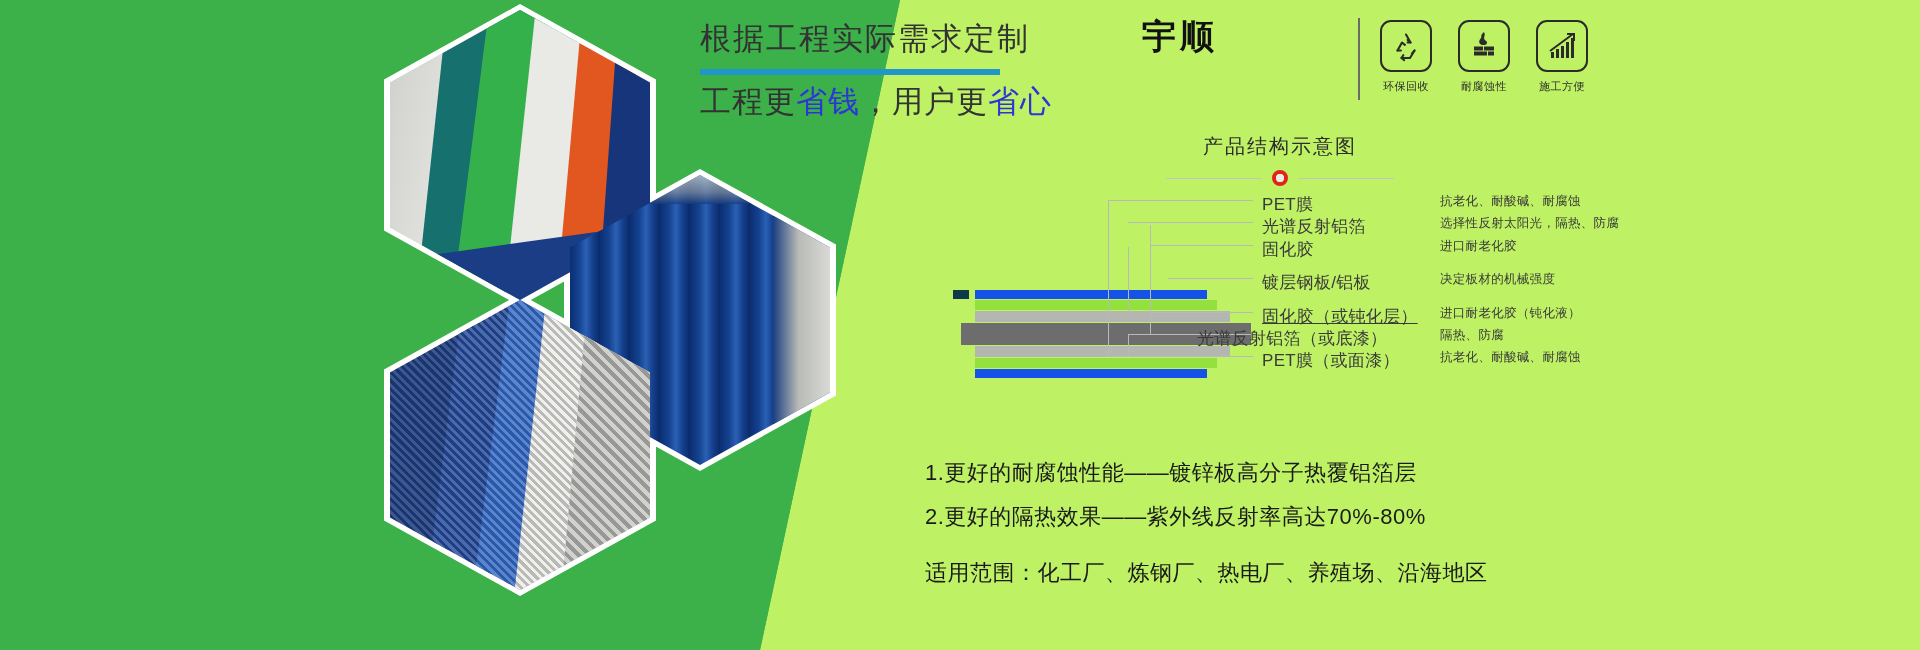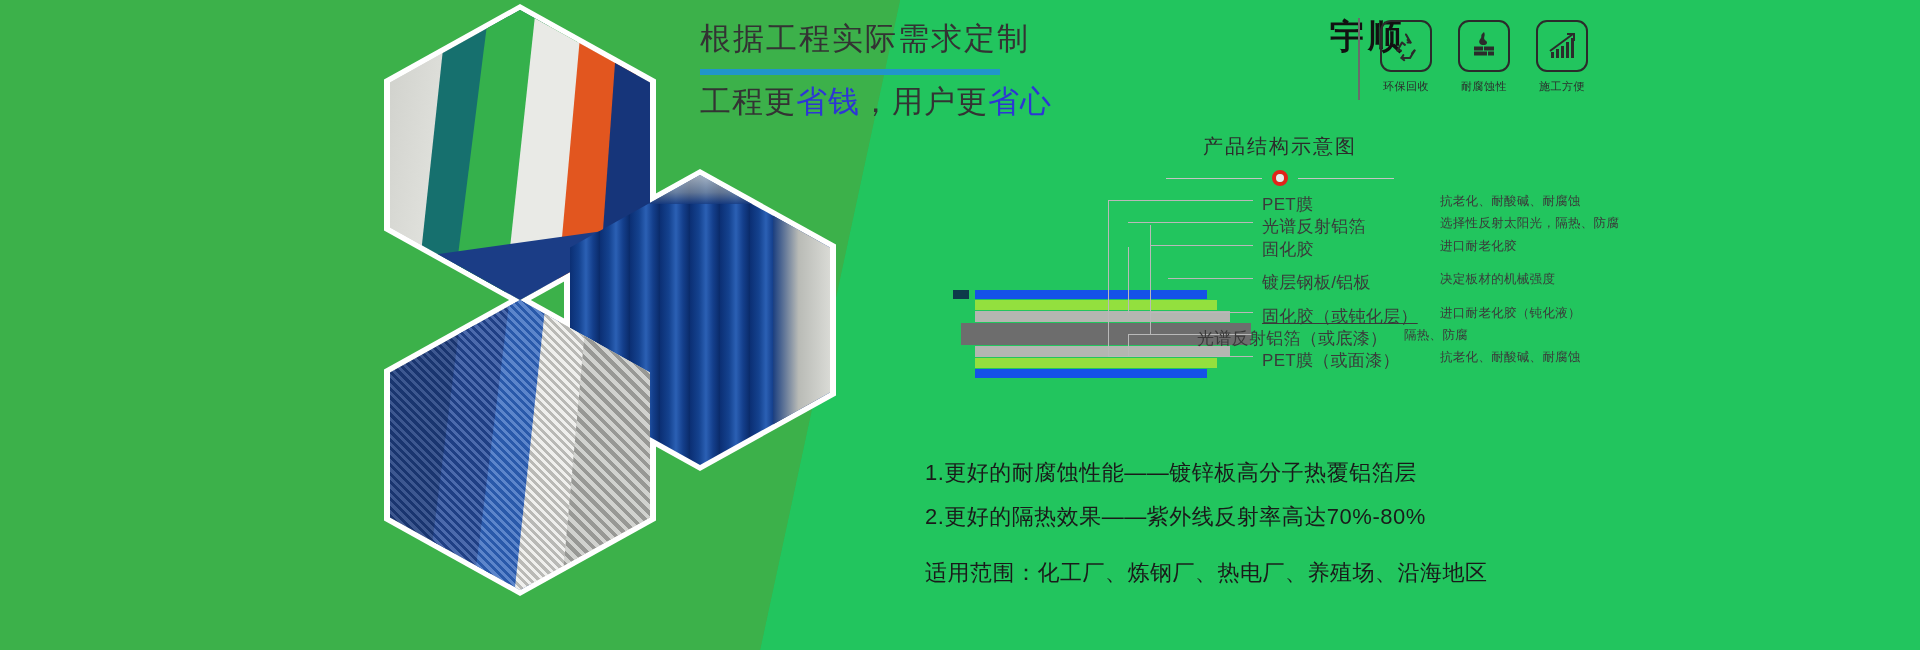--- a/index.html
+++ b/index.html
@@ -1,21 +1,21 @@
 <!DOCTYPE html>
 <html><head>
 <meta charset="utf-8">
 <style>
   * { margin:0; padding:0; box-sizing:border-box; }
   html,body { width:1920px; height:650px; overflow:hidden; }
   body {
     font-family:"Liberation Sans","DejaVu Sans",sans-serif;
     background:#eceded;
   }
-  #banner { position:relative; width:1920px; height:650px; overflow:hidden; background:#22c55e; }
+  #banner { position:relative; width:1920px; height:650px; overflow:hidden; background:#bef264; }
 
   
   .green-panel{
     position:absolute; left:0; top:0; width:900px; height:650px;
     background:#3cb14a;
     clip-path: polygon(0 0, 900px 0, 760px 650px, 0 650px);
   }
   .green-panel-2{
     position:absolute; left:740px; top:0; width:200px; height:650px;
     background:#3cb14a;
@@ -99,21 +99,21 @@
       repeating-linear-gradient(45deg, rgba(255,255,255,.55) 0 3px, rgba(120,120,120,.35) 3px 6px),
       #dcdcd7;
     clip-path: polygon(60% 0%, 82% 0%, 74% 100%, 48% 100%); }
   .tex-art .t-grey{ position:absolute; left:0; top:0; width:100%; height:100%;
     background:
       repeating-linear-gradient(45deg, rgba(255,255,255,.35) 0 4px, rgba(90,90,90,.35) 4px 8px),
       #b9bab5;
     clip-path: polygon(76% 0%, 100% 0%, 100% 100%, 66% 100%); }
 
   
-  .brand{ position:absolute; left:1126px; top:14px; width:280px; text-align:right; }
+  .brand{ position:absolute; left:1040px; top:14px; width:280px; text-align:center; }
   .brand-top{ font-size:34px; font-weight:bold; color:#111; letter-spacing:4px;
      font-family:"DejaVu Serif","Liberation Serif",serif; }
   .brand-bottom{ font-size:33px; font-weight:bold; color:#111; letter-spacing:1px; margin-top:6px;
      font-family:"DejaVu Serif","Liberation Serif",serif;}
   .brand-div{ position:absolute; left:1358px; top:18px; width:2px; height:82px; background:#6b6b6b; }
 
   .badges{ position:absolute; left:1380px; top:20px; display:flex; gap:26px; }
   .badge{ width:52px; text-align:center; }
   .badge-box{ width:52px; height:52px; border:2px solid #2b2b2b; border-radius:11px;
      display:flex; align-items:center; justify-content:center; }
@@ -301,21 +301,21 @@
   <div class="lbl" style="left:1262px; top:271px;">镀层钢板/铝板</div>
   <div class="lbl" style="left:1262px; top:305px;text-decoration:underline;">固化胶（或钝化层）</div>
   <div class="lbl" style="left:1197px; top:327px;">光谱反射铝箔（或底漆）</div>
   <div class="lbl" style="left:1262px; top:349px;">PET膜（或面漆）</div>
 
   <div class="desc" style="left:1440px; top:193px;">抗老化、耐酸碱、耐腐蚀</div>
   <div class="desc" style="left:1440px; top:215px;">选择性反射太阳光，隔热、防腐</div>
   <div class="desc" style="left:1440px; top:238px;">进口耐老化胶</div>
   <div class="desc" style="left:1440px; top:271px;">决定板材的机械强度</div>
   <div class="desc" style="left:1440px; top:305px;">进口耐老化胶（钝化液）</div>
-  <div class="desc" style="left:1404px; top:327px;">隔热、防腐</div>
+  <div class="desc" style="left:1440px; top:327px;">隔热、防腐</div>
   <div class="desc" style="left:1440px; top:349px;">抗老化、耐酸碱、耐腐蚀</div>
 
   <div class="adv">
     <div class="adv-line">1.更好的耐腐蚀性能——镀锌板高分子热覆铝箔层</div>
     <div class="adv-line">2.更好的隔热效果——紫外线反射率高达70%-80%</div>
     <div class="adv-scope">适用范围：化工厂、炼钢厂、热电厂、养殖场、沿海地区</div>
   </div>
 
 </div>
 

